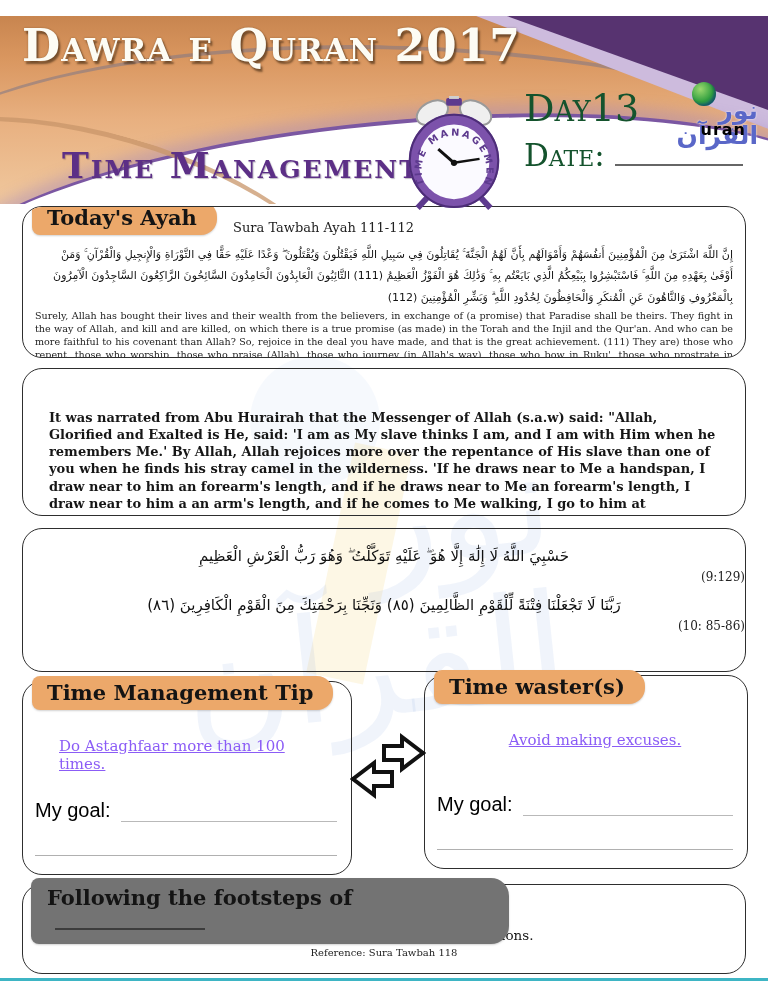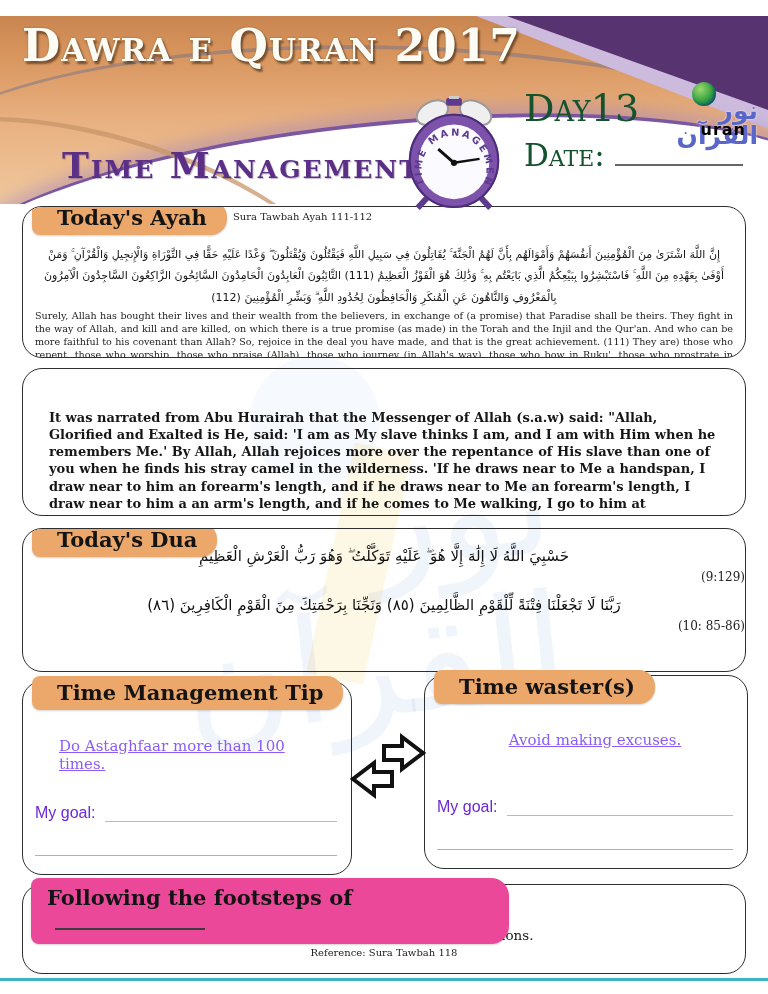--- a/index.html
+++ b/index.html
@@ -46,48 +46,48 @@
              transform:rotate(-6deg);}
   .wm-bar{position:absolute;top:430px;left:330px;width:58px;height:235px;z-index:1;
              background:rgba(243,205,95,.16);transform:rotate(12deg);}
   .wm-globe{position:absolute;top:340px;left:250px;width:130px;height:130px;border-radius:50%;
              background:rgba(140,180,230,.08);z-index:1;}
 
   
   .sect{position:absolute;left:22px;right:22px;border:1.6px solid #2e2e2e;border-radius:20px;
         background:transparent;z-index:2;}
   .tag{position:absolute;top:-6px;left:9px;background:#eca86a;border-radius:8px 16px 16px 8px;
-        padding:4px 20px 5px 25px;font-weight:bold;font-size:21px;color:#141414;white-space:nowrap;
+        padding:4px 20px 5px 15px;font-weight:bold;font-size:21px;color:#141414;white-space:nowrap;
         box-shadow:0 1px 2px rgba(0,0,0,.18);}
   .box-ayah{top:190px;height:150px;overflow:hidden;}
-  .ayah-ref{position:absolute;left:210px;top:4px;font-size:10px;color:#222;text-align:right;}
-  .ayah-arabic{margin-top:37px;padding:0 12px;direction:rtl;text-align:center;
+  .ayah-ref{position:absolute;left:210px;top:13px;font-size:13px;color:#222;text-align:right;}
+  .ayah-arabic{margin-top:37px;padding:0 12px;direction:rtl;
         font-family:"DejaVu Sans",sans-serif;font-size:11px;line-height:1.95;color:#141414;}
   .ayah-trans{padding:2px 12px 0 12px;font-size:9.6px;line-height:1.34;text-align:justify;color:#222;}
 
   .box-hadith{top:352px;height:146px;overflow:hidden;}
   .hadith-text{margin-top:40px;padding:0 26px;font-size:13px;line-height:1.32;text-align:left;color:#161616;font-weight:bold;}
 
   .box-dua{top:512px;height:142px;overflow:hidden;}
   .dua-ar{margin-top:14px;text-align:center;direction:rtl;font-family:"DejaVu Sans",sans-serif;
         font-size:15px;color:#111;line-height:1.8;}
   .dua-ar2{margin-top:8px;}
   .dua-ref{text-align:right;font-size:12px;color:#222;margin-top:0px;}
 
   .box-tip{top:665px;height:192px;width:328px;right:auto;}
   .box-waster{top:659px;left:424px;width:322px;right:auto;height:192px;text-align:center;}
   .tipwaster-text{margin-top:55px;padding:0 18px 0 36px;font-size:15px;color:#8b5cf6;text-decoration:underline;}
   .goal-row{position:absolute;left:12px;right:14px;bottom:52px;display:flex;align-items:flex-end;
-        font-family:"Liberation Sans",sans-serif;font-size:16px;color:#6d28d9;}
+        font-family:"Liberation Sans",sans-serif;font-size:20px;color:#000000;}
   .goal-rule{flex:1;border-bottom:1.5px solid #b9b9b9;margin-left:10px;height:14px;}
   .extra-rule{position:absolute;left:12px;right:14px;bottom:18px;border-bottom:1.5px solid #b0b0b0;height:0;}
   .swap{position:absolute;left:350px;top:716px;width:76px;height:68px;z-index:3;}
 
   .box-foot{top:868px;height:88px;overflow:visible;}
-  .foot-tag{position:absolute;top:-7px;left:8px;width:448px;background:#ec4899;
+  .foot-tag{position:absolute;top:-7px;left:8px;width:448px;background:#737373;
         border-radius:8px 18px 18px 8px;padding:7px 14px 9px 16px;font-weight:bold;font-size:21px;
         color:#141414;box-shadow:0 1px 2px rgba(0,0,0,.18);}
   .foot-blank{display:inline-block;width:150px;border-bottom:2px solid #3c3c3c;height:14px;margin-left:8px;}
   .foot-person{margin-top:42px;text-align:center;font-size:13.5px;color:#161616;}
   .foot-ref{text-align:center;font-size:10px;color:#222;margin-top:4px;}
   .ra-sym{display:inline-block;vertical-align:-2px;margin:0 2px;}
 
   
   .footer-divider{position:absolute;top:962px;left:0;width:768px;height:3px;background:#3eb5c4;z-index:4;}
   .footer-site{position:absolute;top:964px;left:0;width:768px;text-align:center;z-index:4;
@@ -156,21 +156,20 @@
     <div class="ayah-ref">Sura Tawbah Ayah 111-112</div>
     <div class="ayah-arabic">إِنَّ اللَّهَ اشْتَرَىٰ مِنَ الْمُؤْمِنِينَ أَنفُسَهُمْ وَأَمْوَالَهُم بِأَنَّ لَهُمُ الْجَنَّةَ ۚ يُقَاتِلُونَ فِي سَبِيلِ اللَّهِ فَيَقْتُلُونَ وَيُقْتَلُونَ ۖ وَعْدًا عَلَيْهِ حَقًّا فِي التَّوْرَاةِ وَالْإِنجِيلِ وَالْقُرْآنِ ۚ وَمَنْ أَوْفَىٰ بِعَهْدِهِ مِنَ اللَّهِ ۚ فَاسْتَبْشِرُوا بِبَيْعِكُمُ الَّذِي بَايَعْتُم بِهِ ۚ وَذَٰلِكَ هُوَ الْفَوْزُ الْعَظِيمُ (111) التَّائِبُونَ الْعَابِدُونَ الْحَامِدُونَ السَّائِحُونَ الرَّاكِعُونَ السَّاجِدُونَ الْآمِرُونَ بِالْمَعْرُوفِ وَالنَّاهُونَ عَنِ الْمُنكَرِ وَالْحَافِظُونَ لِحُدُودِ اللَّهِ ۗ وَبَشِّرِ الْمُؤْمِنِينَ (112)</div>
     <div class="ayah-trans">Surely, Allah has bought their lives and their wealth from the believers, in exchange of (a promise) that Paradise shall be theirs. They fight in the way of Allah, and kill and are killed, on which there is a true promise (as made) in the Torah and the Injil and the Qur'an. And who can be more faithful to his covenant than Allah? So, rejoice in the deal you have made, and that is the great achievement. (111) They are) those who repent, those who worship, those who praise (Allah), those who journey (in Allah's way), those who bow in Ruku', those who prostrate in sajdah, those who bid the Fair and forbid the Unfair and those who preserve the limits prescribed by Allah. And give the good news to the believers. (112)</div>
   </div>
 
   <div class="sect box-hadith">
     <div class="hadith-text">It was narrated from Abu Hurairah that the Messenger of Allah (s.a.w) said: "Allah, Glorified and Exalted is He, said: 'I am as My slave thinks I am, and I am with Him when he remembers Me.' By Allah, Allah rejoices more over the repentance of His slave than one of you when he finds his stray camel in the wilderness. 'If he draws near to Me a handspan, I draw near to him an forearm's length, and if he draws near to Me an forearm's length, I draw near to him a an arm's length, and if he comes to Me walking, I go to him at speed."'(Muslim)</div>
   </div>
 
   <div class="sect box-dua">
-    <div class="tag">Today's Dua</div>
     <div class="dua-ar">حَسْبِيَ اللَّهُ لَا إِلَٰهَ إِلَّا هُوَ ۖ عَلَيْهِ تَوَكَّلْتُ ۖ وَهُوَ رَبُّ الْعَرْشِ الْعَظِيمِ</div>
     <div class="dua-ref">(9:129)</div>
     <div class="dua-ar dua-ar2">رَبَّنَا لَا تَجْعَلْنَا فِتْنَةً لِّلْقَوْمِ الظَّالِمِينَ (٨٥) وَنَجِّنَا بِرَحْمَتِكَ مِنَ الْقَوْمِ الْكَافِرِينَ (٨٦)</div>
     <div class="dua-ref">(10: 85-86)</div>
   </div>
 
   <div class="sect box-tip">
     <div class="tag">Time Management Tip</div>
     <div class="tipwaster-text">Do Astaghfaar more than 100 times.</div>
     <div class="goal-row">

